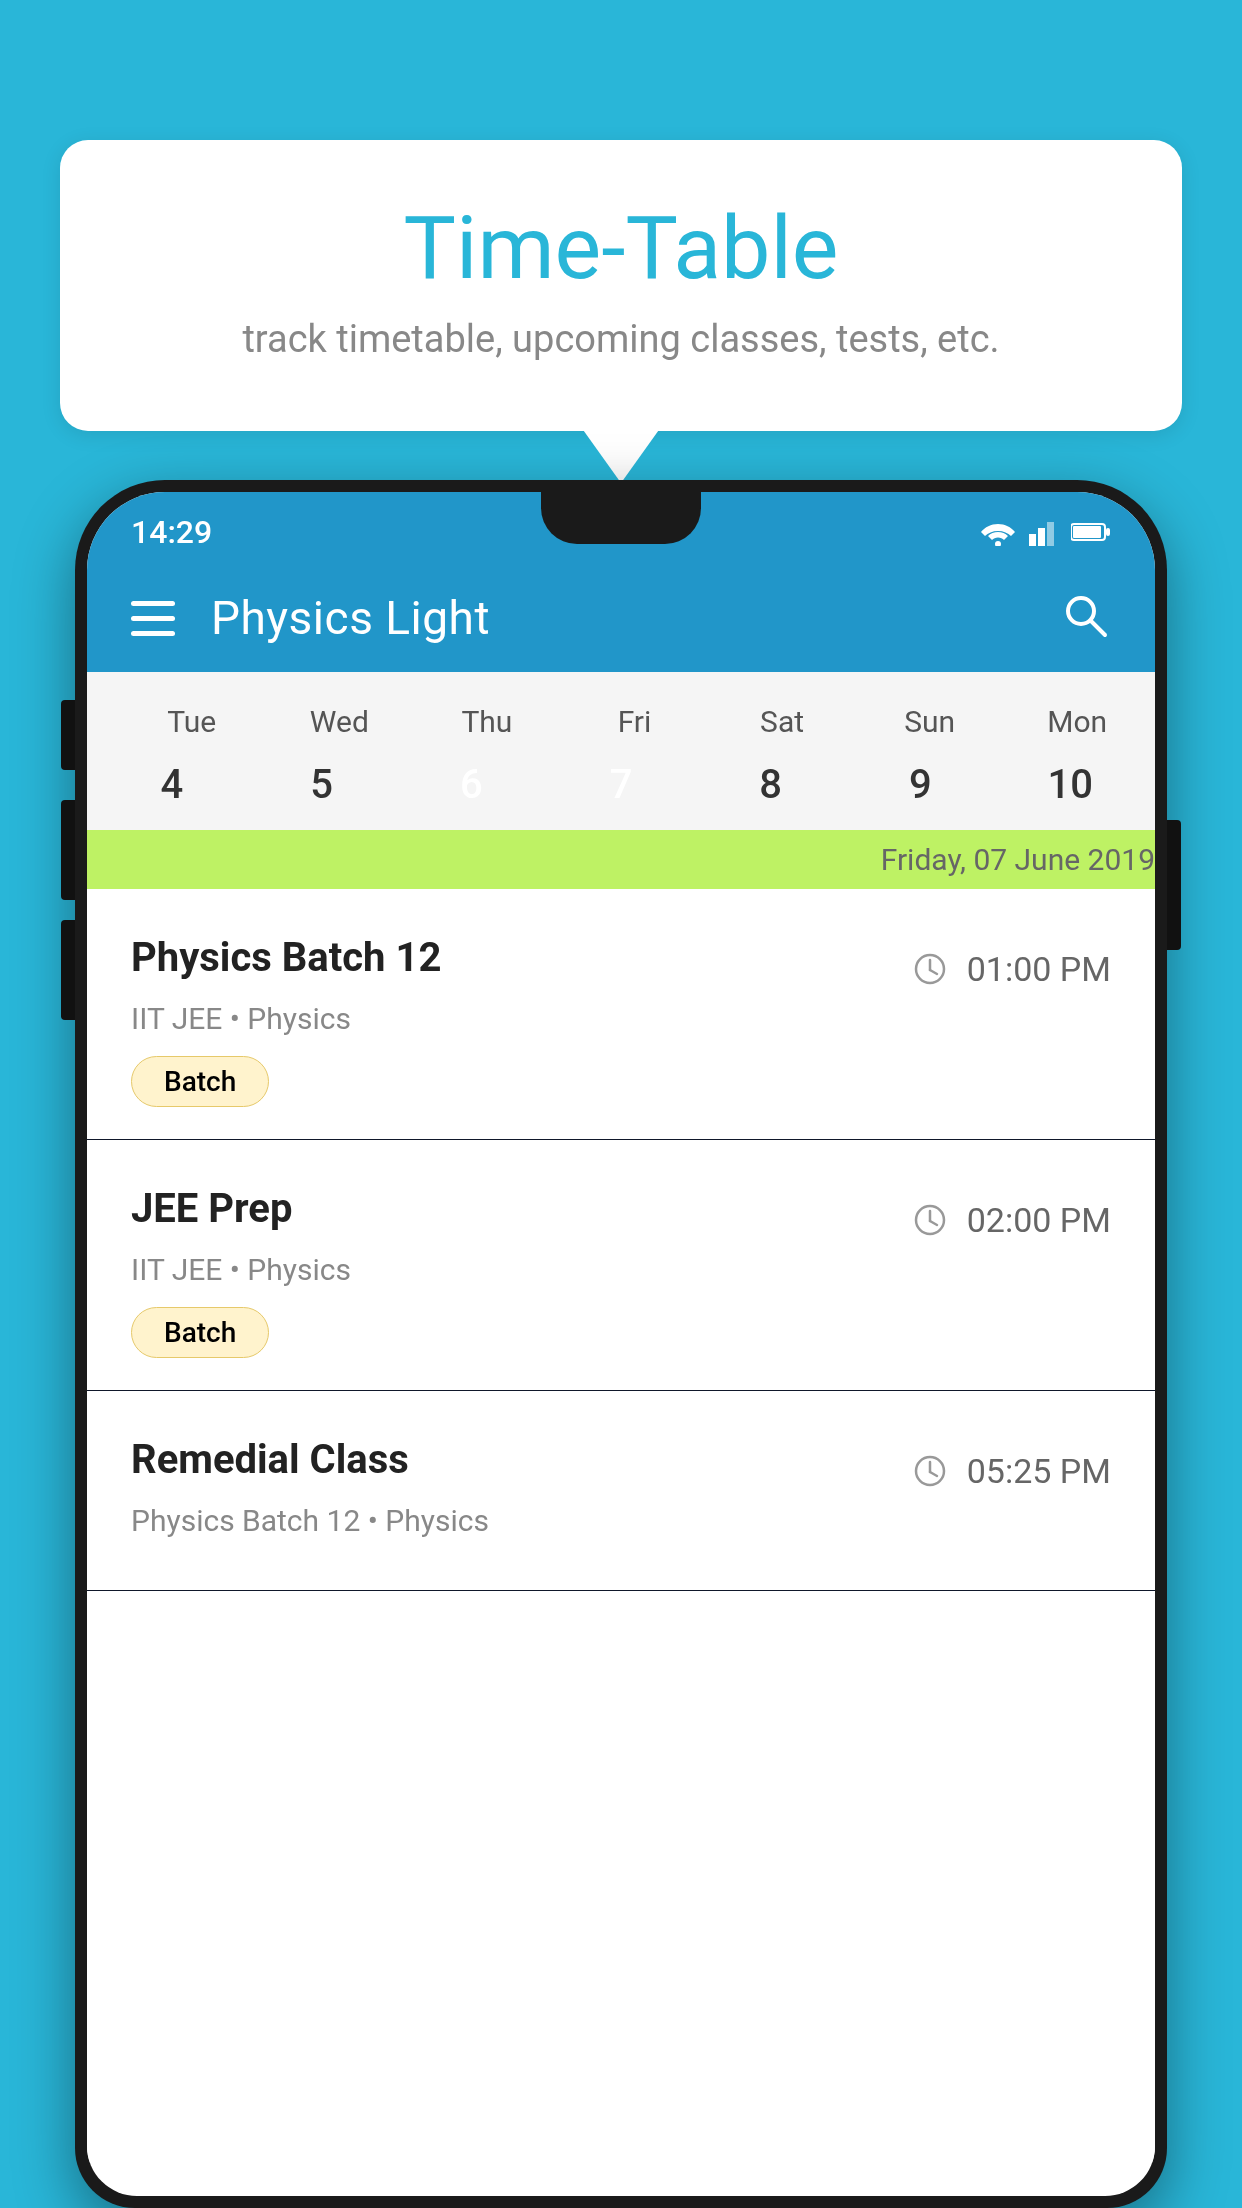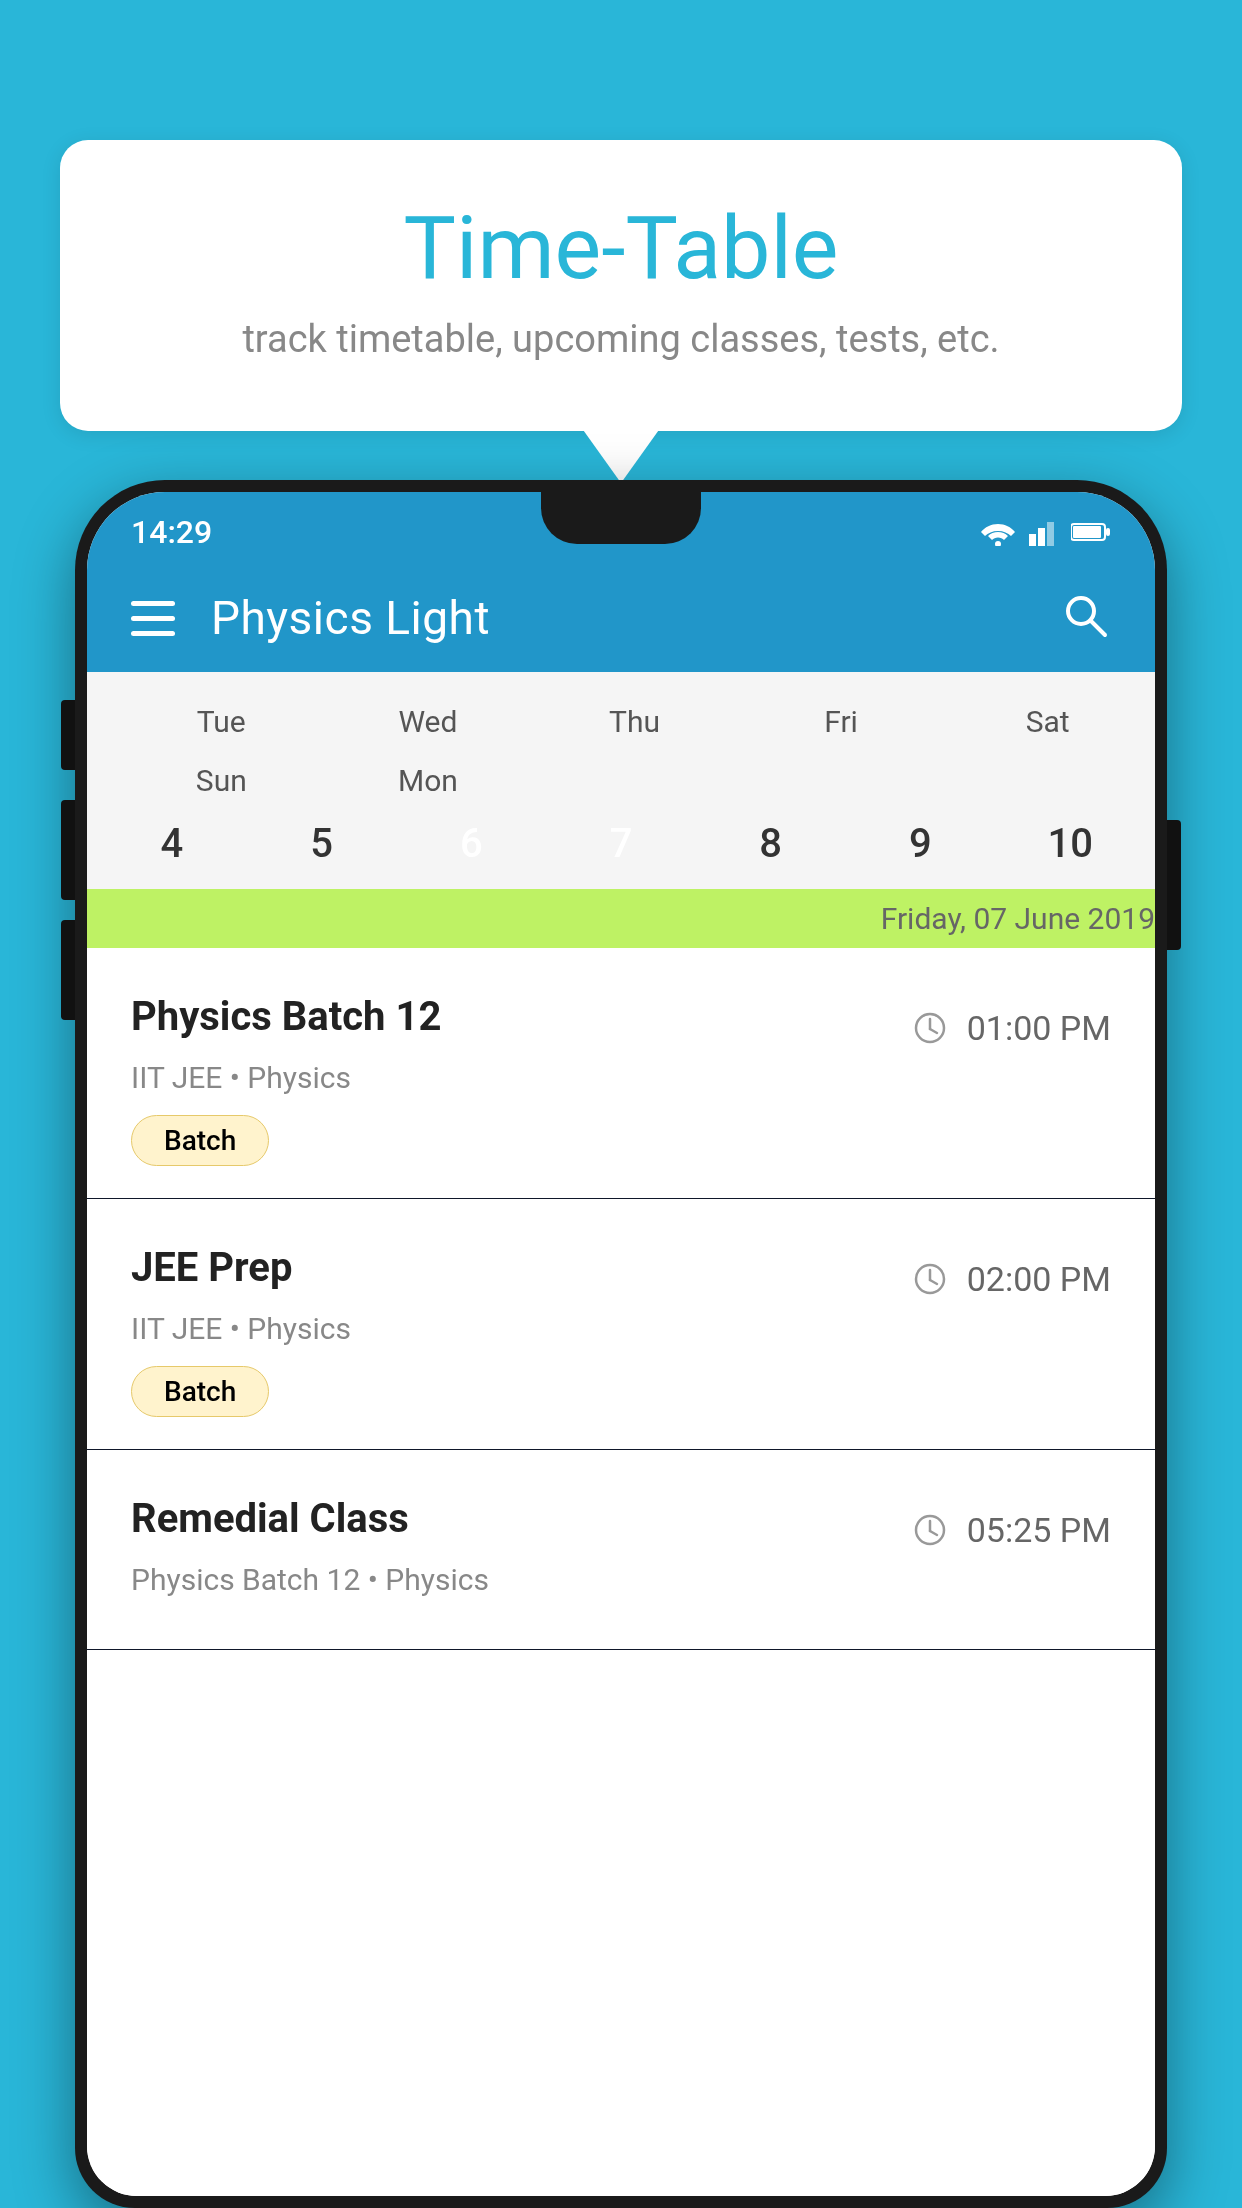--- a/index.html
+++ b/index.html
@@ -165,21 +165,21 @@
     }
 
     
     .calendar-header {
       background: #f5f5f5;
       padding: 20px 0 0;
     }
 
     .day-labels {
       display: grid;
-      grid-template-columns: repeat(5, 1fr);
+      grid-template-columns: repeat(7, 1fr);
       padding: 0 4px;
       margin-left: 27px;
     }
 
     .day-label {
       text-align: center;
       font-size: 30px;
       color: #555;
       padding: 12px 0;
       font-weight: 400;

